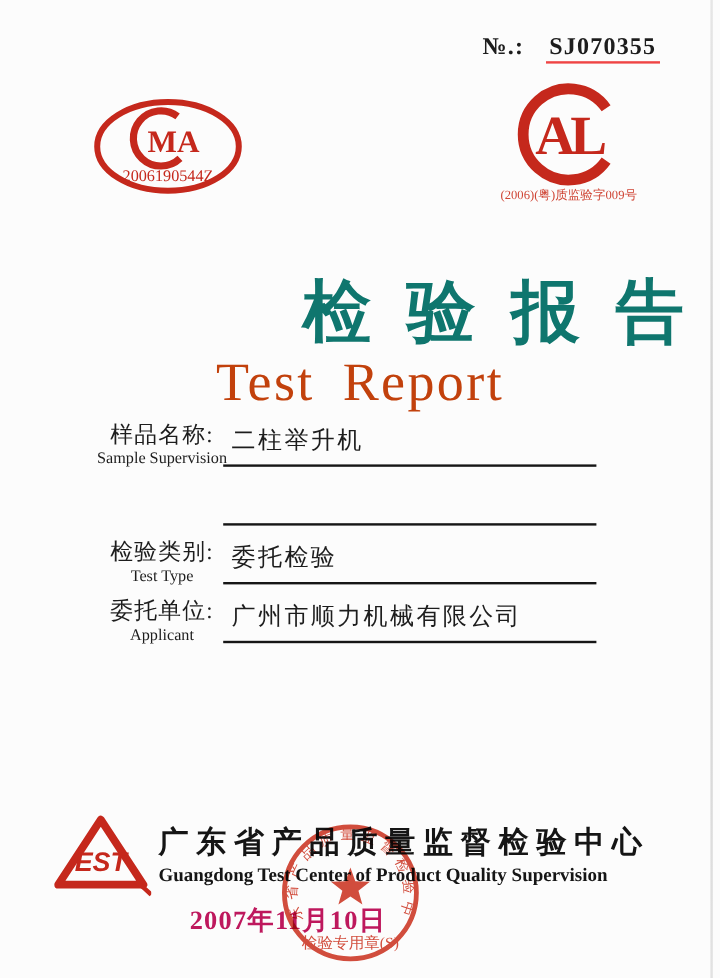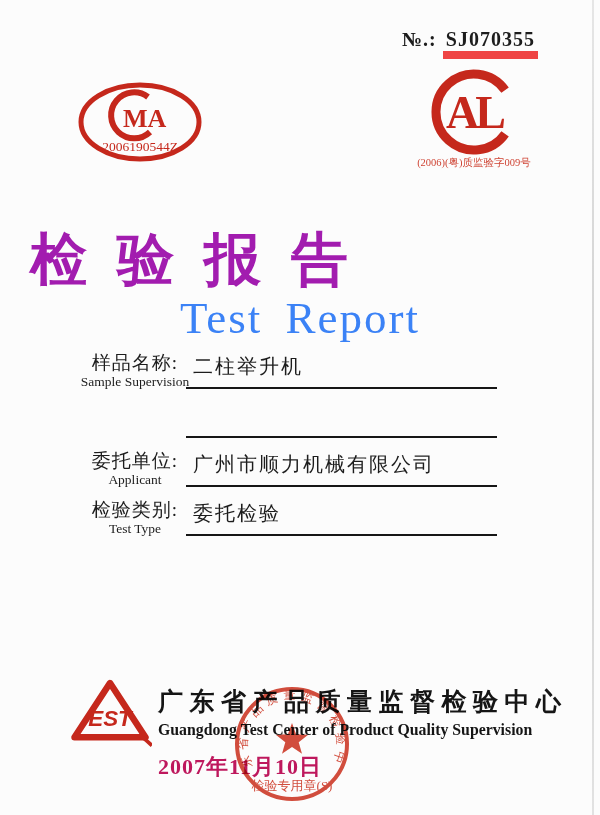--- a/index.html
+++ b/index.html
@@ -6,43 +6,43 @@
   .page{
     position:relative; width:600px; height:815px; margin:0 auto;
     background:#fcfcfc; overflow:hidden;
     font-family:"Liberation Serif","DejaVu Serif",serif; color:#1d1d1d;
   }
   .scan-edge{position:absolute; right:6px; top:0; width:2px; height:100%;
     background:linear-gradient(#e6e6e6,#cfcfcf,#e2e2e2);}
   
   .report-no{position:absolute; top:28px; left:402px; font-size:20px;
     font-weight:bold; letter-spacing:1px; white-space:nowrap;}
-  .report-no .val{border-bottom:8px solid #ef4444; padding:0 3px 1px 3px; margin-left:6px;}
+  .report-no .val{border-bottom:2px solid #ef4444; padding:0 3px 1px 3px; margin-left:18px;}
   
   .cma{position:absolute; left:76px; top:80px;}
   .al{position:absolute; left:404px; top:68px;}
   
-  .title-zh{position:absolute; top:222px; left:0; width:100%; text-align:left;
+  .title-zh{position:absolute; top:222px; left:0; width:100%; text-align:right;
     font-size:57px; font-weight:bold; letter-spacing:30px; text-indent:30px;
-    color:#a21caf;}
+    color:#0f766e;}
   .title-en{position:absolute; top:292px; left:0; width:100%; text-align:center;
-    font-size:45px; letter-spacing:2px; word-spacing:10px; color:#3b82f6;}
+    font-size:45px; letter-spacing:2px; word-spacing:10px; color:#c2410c;}
   
   .fields{position:absolute; top:352px; left:0; width:100%;}
   .frow{position:relative; height:49px;}
   .flabels{position:absolute; left:80px; width:110px; text-align:center;}
   .flabel-zh{font-size:19px; font-weight:normal; letter-spacing:1px; line-height:22px;}
   .flabel-en{font-size:13.5px; line-height:15px; white-space:nowrap;}
   .fvalue{position:absolute; left:193px; top:1px; font-size:20px; letter-spacing:2px;
     white-space:nowrap;}
   .fline{position:absolute; left:186px; top:35px; width:311px;
     border-top:2px solid #161616;}
   
   .footer{position:absolute; left:0; top:676px; width:100%;}
-  .footer-row{display:flex; align-items:center; padding-left:68px;}
+  .footer-row{display:flex; align-items:center; padding-left:42px;}
   .org{margin-left:6px;}
   .org-zh{font-size:25px; font-weight:bold; letter-spacing:6.5px; white-space:nowrap;
     color:#151515;}
   .org-en{font-size:15.8px; font-weight:bold; white-space:nowrap; margin-top:3px;
     color:#151515;}
   .report-date{position:absolute; left:0; top:76px; width:480px; text-align:center;
     font-size:22px; letter-spacing:1px; font-weight:bold; color:#be185d;}
   .stamp{position:absolute; left:226px; top:678px; mix-blend-mode:multiply; opacity:.9;}
   .red-txt{fill:#c5281c;}
 </style>
@@ -83,33 +83,33 @@
       <div class="fvalue">二柱举升机</div>
       <div class="fline"></div>
     </div>
 
     <div class="frow">
       <div class="fline"></div>
     </div>
 
     <div class="frow">
       <div class="flabels">
-        <div class="flabel-zh">委托单位:</div>
-        <div class="flabel-en">Applicant</div>
+        <div class="flabel-zh">检验类别:</div>
+        <div class="flabel-en">Test Type</div>
       </div>
-      <div class="fvalue">广州市顺力机械有限公司</div>
+      <div class="fvalue">委托检验</div>
       <div class="fline"></div>
     </div>
 
     <div class="frow">
       <div class="flabels">
-        <div class="flabel-zh">检验类别:</div>
-        <div class="flabel-en">Test Type</div>
+        <div class="flabel-zh">委托单位:</div>
+        <div class="flabel-en">Applicant</div>
       </div>
-      <div class="fvalue">委托检验</div>
+      <div class="fvalue">广州市顺力机械有限公司</div>
       <div class="fline"></div>
     </div>
 
   </div>
 
   <div class="footer">
     <div class="footer-row">
       <svg width="84" height="72" viewBox="0 0 90 76">
         <path d="M 45,7 L 83,65 L 7,65 Z" fill="none" stroke="#c5281c" stroke-width="7" stroke-linejoin="round"></path>
         <path d="M 76,62 Q 84,68 90,74" fill="none" stroke="#c5281c" stroke-width="4"></path>

